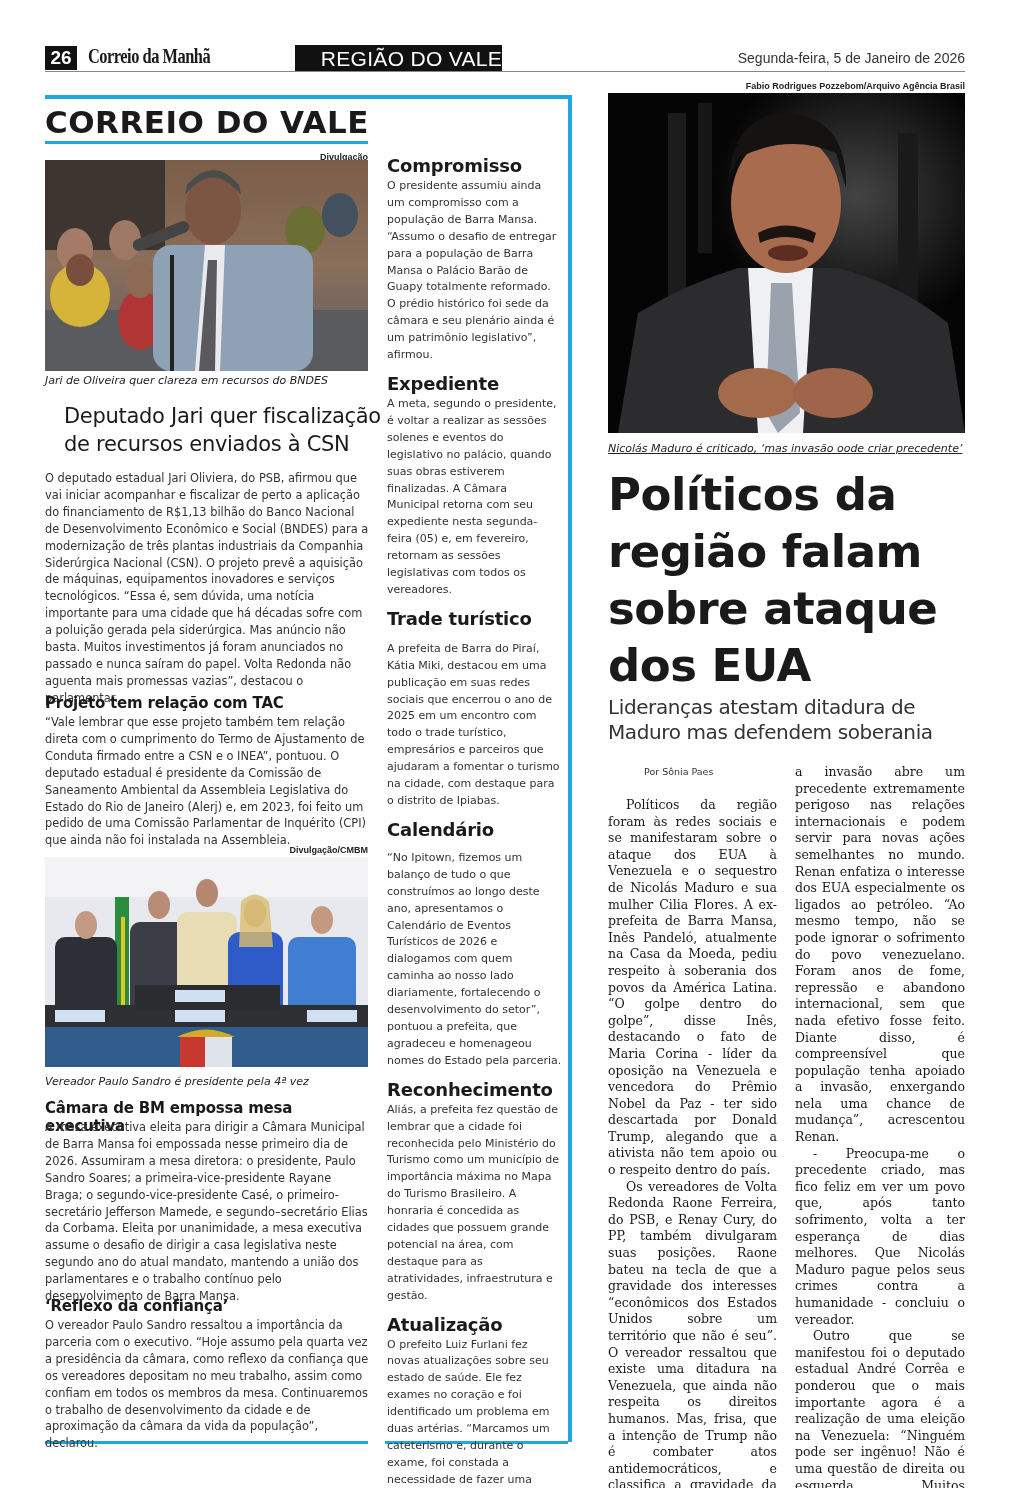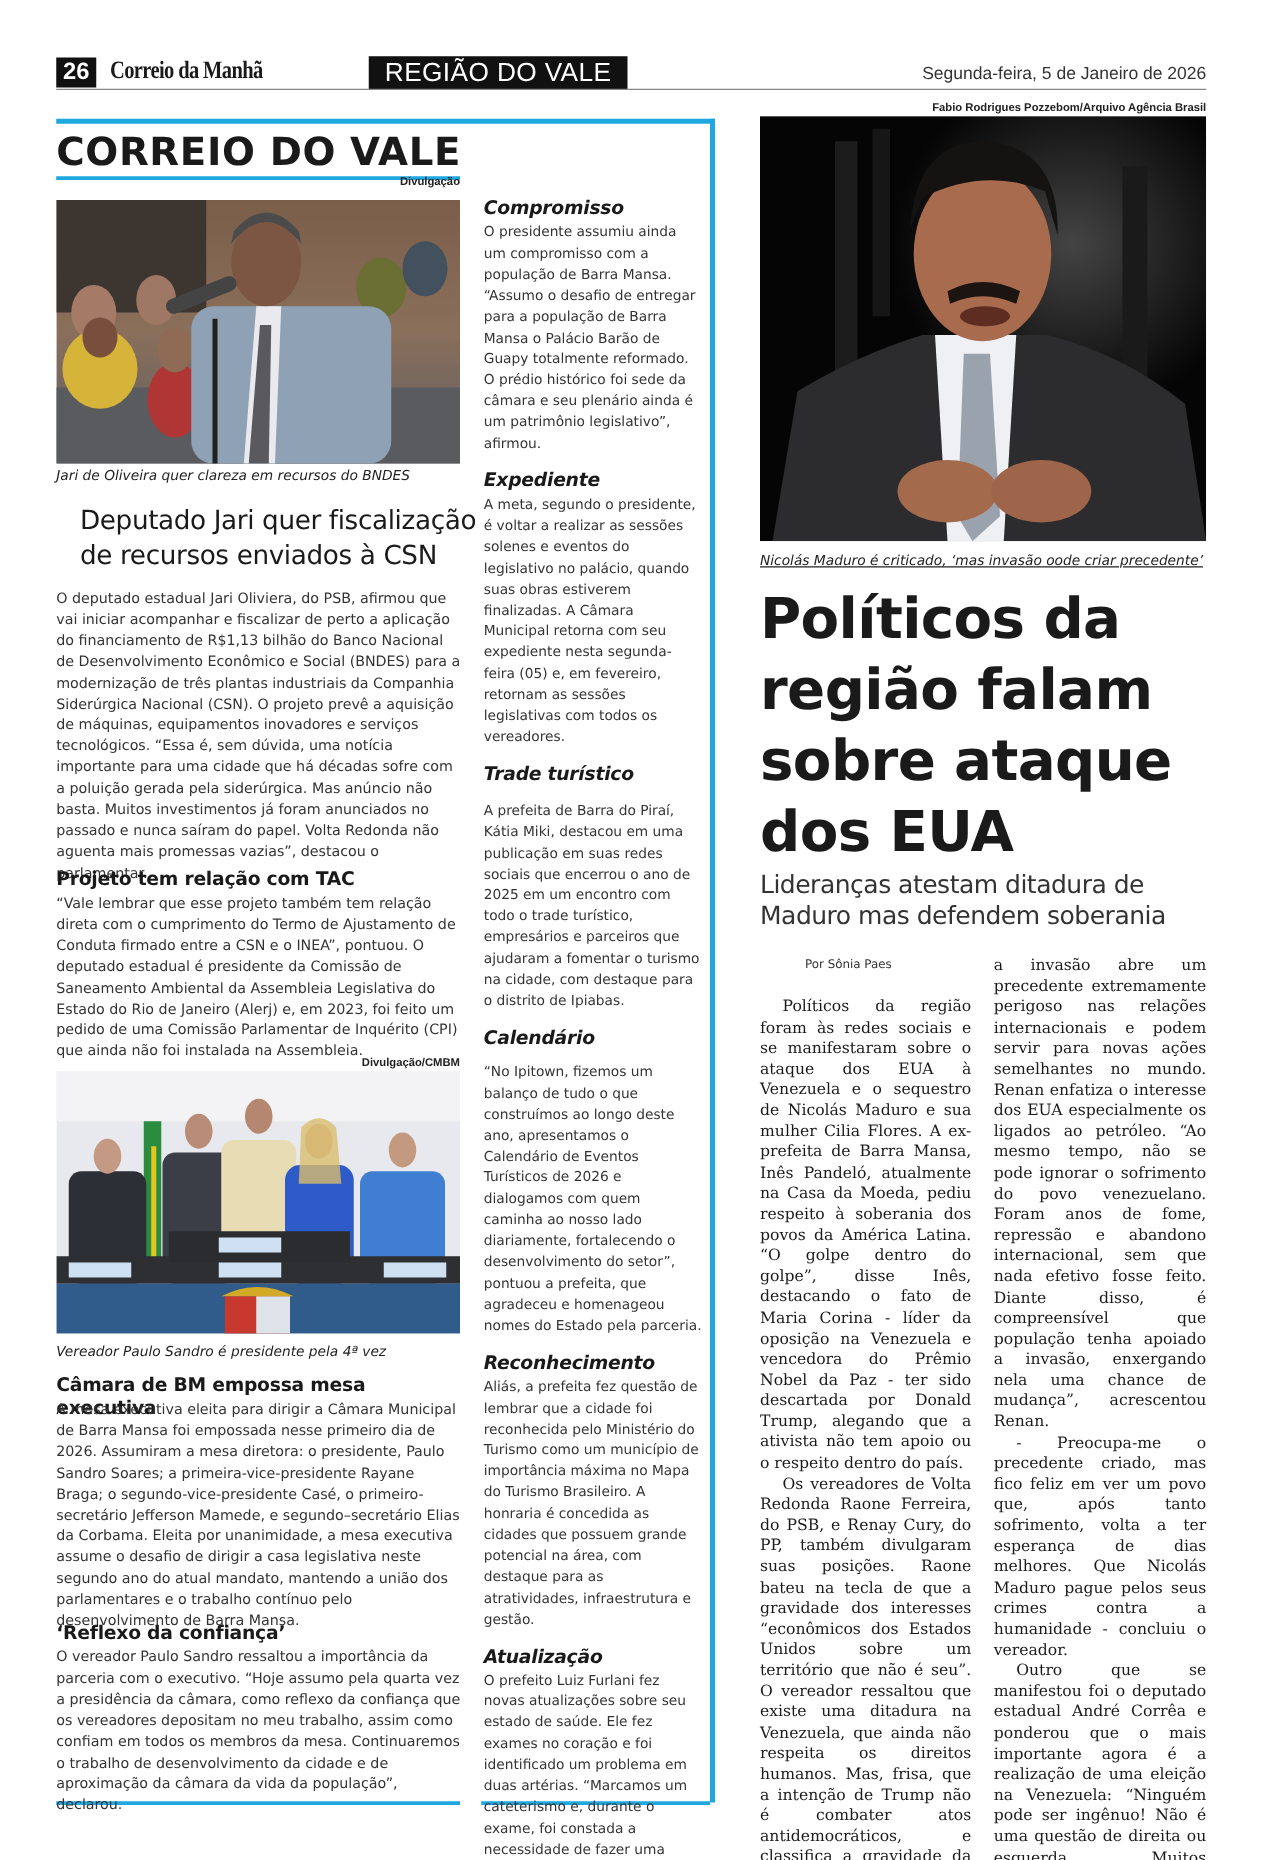--- a/index.html
+++ b/index.html
@@ -1,38 +1,38 @@
 <!DOCTYPE html>
 <html><head>
 <meta charset="utf-8">
 <style>
   html,body{margin:0;padding:0;background:#fff;}
   body{width:1010px;height:1488px;position:relative;overflow:hidden;color:#1a1a1a;font-family:"Liberation Sans",sans-serif;}
   .abs{position:absolute;}
   
   .pg-num{left:45px;top:46px;width:32px;height:24px;background:#111;color:#fff;font:bold 19px "Liberation Sans",sans-serif;text-align:center;line-height:24px;}
   .masthead{left:88px;top:45px;font:bold 20px "Liberation Serif",serif;letter-spacing:-0.6px;transform:scaleX(0.82);transform-origin:left;}
-  .section{left:295px;top:45px;width:207px;height:27px;background:#111;color:#fff;font:21px "Liberation Sans",sans-serif;text-align:center;line-height:27px;letter-spacing:0.3px;}
+  .section{left:295px;top:45px;width:207px;height:27px;background:#111;color:#fff;font:21px "Liberation Sans",sans-serif;text-align:right;line-height:27px;letter-spacing:0.3px;}
   .date{right:45px;top:50px;font:14px "Liberation Sans",sans-serif;color:#333;}
   .hdr-rule{left:45px;top:71px;width:920px;height:1px;background:#888;}
   
   .blue{background:#1fa8e0;}
   .cv-top{left:45px;top:95px;width:527px;height:4px;}
   .cv-right{left:568px;top:95px;width:4px;height:1347px;}
   .cv-mid{left:45px;top:141px;width:323px;height:3px;}
   .cv-bot1{left:45px;top:1441px;width:323px;height:3px;}
   .cv-bot2{left:385px;top:1441px;width:183px;height:3px;}
   .cv-title{left:45px;top:104px;font:bold 31px "DejaVu Sans",sans-serif;letter-spacing:0.5px;}
   .credit{font:bold 9px "Liberation Sans",sans-serif;color:#222;text-align:right;}
   .caption{font:italic 11px "DejaVu Sans",sans-serif;color:#222;}
   .photo{overflow:hidden;}
   .h2{font:21px "DejaVu Sans",sans-serif;line-height:28px;letter-spacing:-0.3px;margin-left:19px;}
   .sub{font:bold 15px "DejaVu Sans",sans-serif;line-height:18px;letter-spacing:-0.2px;}
   .body-s{font:11.4px "DejaVu Sans",sans-serif;line-height:16.9px;color:#333;text-align:left;}
-  .col2 .sub{font-size:15px;margin-top:0;font-style:italic;}
+  .col2 .sub{font-size:18px;margin-top:0;}
   .col2 .body-s{font-size:11px;line-height:16.9px;}
   .body-serif{font:12.5px "DejaVu Serif",serif;line-height:16.6px;color:#1a1a1a;text-align:justify;hyphens:auto;}
   .body-serif p{margin:0;text-indent:18px;}
   .headline{left:608px;top:466px;width:365px;font:bold 45px "DejaVu Sans",sans-serif;line-height:57px;letter-spacing:-0.5px;}
   .deck{left:608px;top:695px;width:370px;font:20px "DejaVu Sans",sans-serif;line-height:25px;color:#333;letter-spacing:-0.4px;}
   .byline{left:608px;top:766px;font:9.5px "DejaVu Sans",sans-serif;color:#333;padding-left:36px;}
 </style>
 </head>
 <body>
 
@@ -42,21 +42,21 @@
 <div class="abs date">Segunda-feira, 5 de Janeiro de 2026</div>
 <div class="abs hdr-rule"></div>
 
 <div class="abs blue cv-top"></div>
 <div class="abs blue cv-right"></div>
 <div class="abs cv-title">CORREIO DO VALE</div>
 <div class="abs blue cv-mid"></div>
 <div class="abs blue cv-bot1"></div>
 <div class="abs blue cv-bot2"></div>
 
-<div class="abs credit" style="left:45px;top:140px;width:323px;">Divulgação</div>
+<div class="abs credit" style="left:45px;top:152px;width:323px;">Divulgação</div>
 <div class="abs photo" style="left:45px;top:160px;width:323px;height:211px;">
   <svg width="323" height="211" viewBox="0 0 323 211">
     <defs>
       <linearGradient id="bg1" x1="0" y1="0" x2="0" y2="1">
           <stop offset="0" stop-color="#7a5e49"></stop>
           <stop offset="0.5" stop-color="#8a6f5b"></stop>
           <stop offset="1" stop-color="#5d5d62"></stop>
         </linearGradient>
     </defs>
     <rect width="323" height="211" fill="url(#bg1)"></rect>

